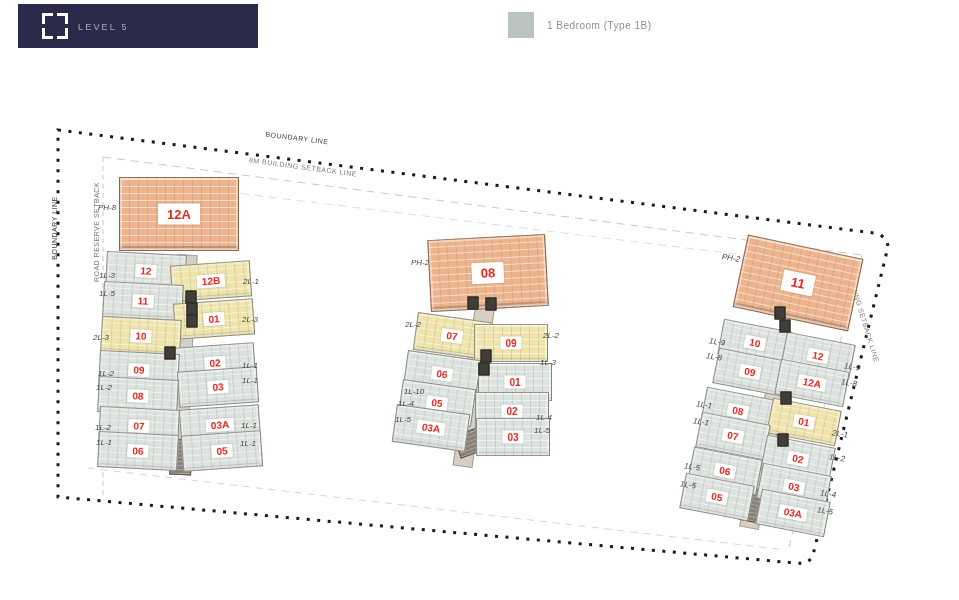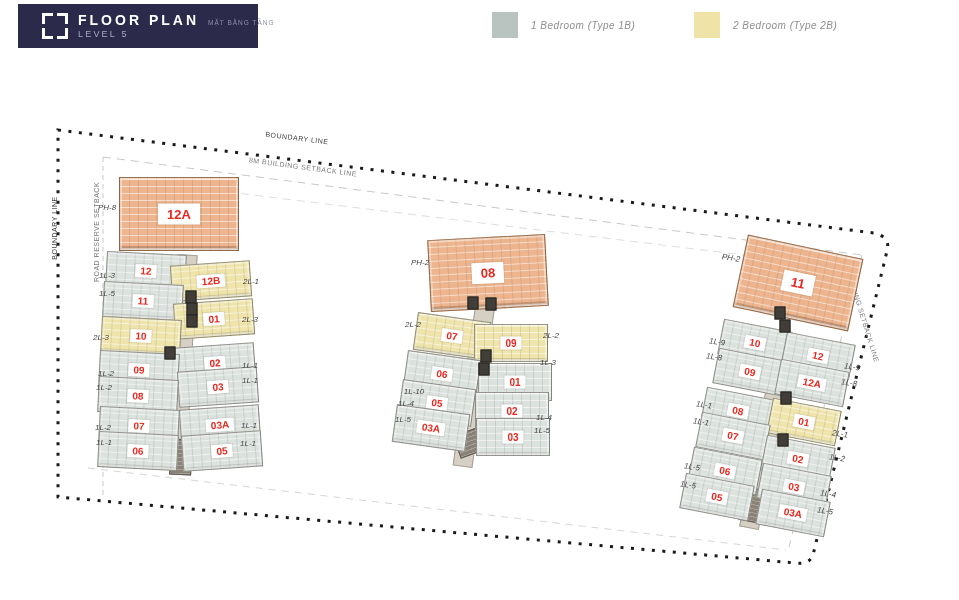--- a/index.html
+++ b/index.html
@@ -15,21 +15,21 @@
   .logo .tr{top:0;right:0;border-left:none;border-bottom:none;}
   .logo .bl{bottom:0;left:0;border-right:none;border-top:none;}
   .logo .br{bottom:0;right:0;border-left:none;border-top:none;}
   .titles{display:flex;flex-direction:column;line-height:1;}
   .trow{display:flex;align-items:baseline;}
   .title{color:#fff;font-weight:bold;font-size:14px;letter-spacing:3px;white-space:nowrap;}
   .subtitle{color:#8f8ea8;font-size:6.5px;letter-spacing:1px;margin-left:9px;white-space:nowrap;}
   .level{color:#aaa9bf;font-size:9px;letter-spacing:2.2px;margin-top:3px;}
 
   
-  #legend{position:absolute;left:492px;top:12px;display:grid;grid-template-columns:202px 220px;row-gap:0;font-style:italic;}
+  #legend{position:absolute;left:508px;top:12px;display:grid;grid-template-columns:202px 220px;row-gap:0;}
   .legend-item{display:flex;align-items:center;gap:13px;}
   .swatch{width:26px;height:26px;flex:0 0 auto;}
   .legend-label{font-size:10px;color:#8f8f8f;letter-spacing:.5px;white-space:nowrap;}
 
   
   .unit{position:absolute;box-sizing:border-box;border:1px solid rgba(75,72,62,.55);
         box-shadow:inset 0 0 0 2px rgba(255,255,255,.4), inset 0 -3px 0 rgba(0,0,0,.12);
         background-image:
           repeating-linear-gradient(90deg, rgba(95,100,92,.16) 0 1px, transparent 1px 9px),
           repeating-linear-gradient(0deg, rgba(255,255,255,.55) 0 1px, transparent 1px 7px);}
@@ -234,32 +234,24 @@
     </div>
 
   <header class="banner">
     <div class="logo">
       <span class="tl"></span>
         <span class="tr"></span>
         <span class="bl"></span>
         <span class="br"></span>
     </div>
     <div class="titles">
-      <div class="trow">
-        <span class="title">FLOOR PLAN</span>
-        <span class="subtitle">MẶT BẰNG TẦNG</span>
-      </div>
       <div class="level">LEVEL 5</div>
     </div>
   </header>
 
   <div id="legend">
       <div class="legend-item" style="position: relative;">
         <div class="swatch" style="background: rgb(185, 195, 191);"></div>
         <div class="legend-label">1 Bedroom (Type 1B)</div>
       </div>
-      <div class="legend-item" style="position: relative;">
-        <div class="swatch" style="background: rgb(239, 227, 168);"></div>
-        <div class="legend-label">2 Bedroom (Type 2B)</div>
-      </div>
     </div>
 
 </div>
 
 </body></html>

